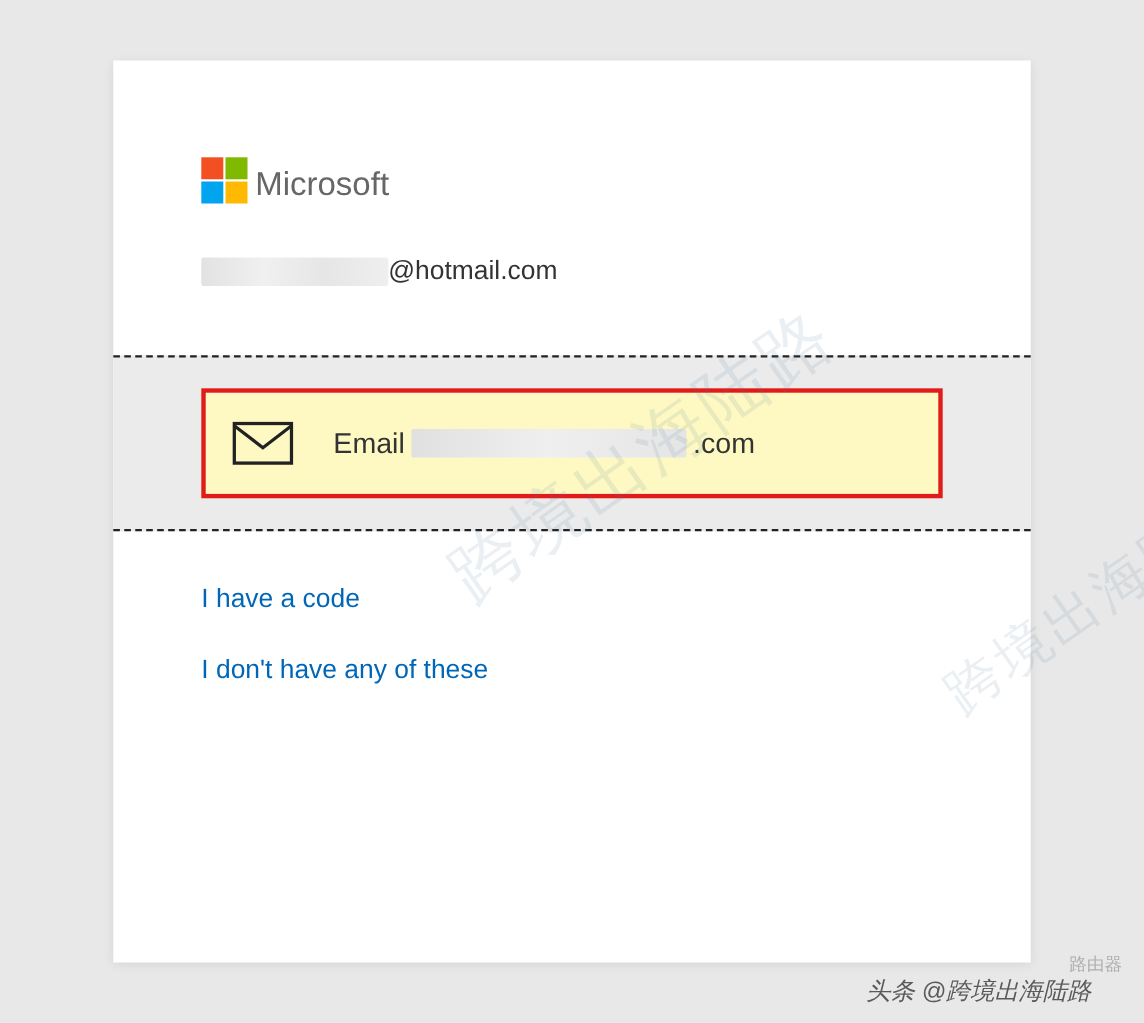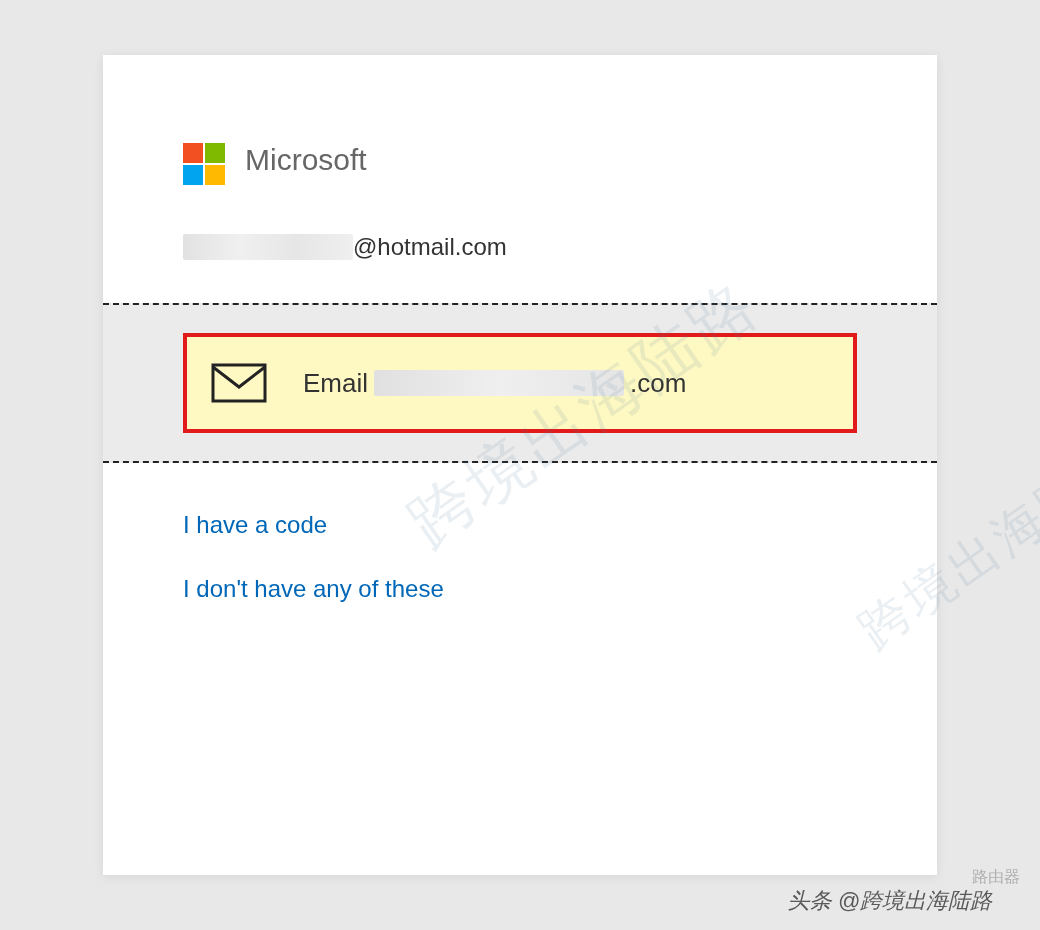--- a/index.html
+++ b/index.html
@@ -23,22 +23,22 @@
       height: 820px;
       background: #ffffff;
       box-shadow: 0 2px 10px rgba(0,0,0,0.08);
       position: relative;
     }
     .header-section {
       padding: 88px 80px 0 80px;
     }
     .ms-logo {
       display: flex;
-      align-items: flex-start;
-      gap: 20px;
+      align-items: flex-end;
+      gap: 7px;
       margin-bottom: 48px;
     }
     .ms-logo-grid {
       width: 42px;
       height: 42px;
       display: grid;
       grid-template-columns: 1fr 1fr;
       grid-template-rows: 1fr 1fr;
       gap: 2px;
     }
@@ -48,21 +48,21 @@
     .ms-logo-grid span:nth-child(4) { background: #ffb900; }
     .ms-logo-text {
       font-size: 30px;
       color: #666666;
       font-weight: 400;
     }
     .account-line {
       display: flex;
       align-items: center;
       gap: 0;
-      margin-bottom: 42px;
+      margin-bottom: 62px;
       font-size: 24px;
       color: #333333;
     }
     .redacted {
       display: inline-block;
       width: 170px;
       height: 26px;
       background: linear-gradient(90deg, #e2e2e2, #f0f0f0, #e6e6e6, #efefef);
       border-radius: 2px;
       margin-right: 0px;

